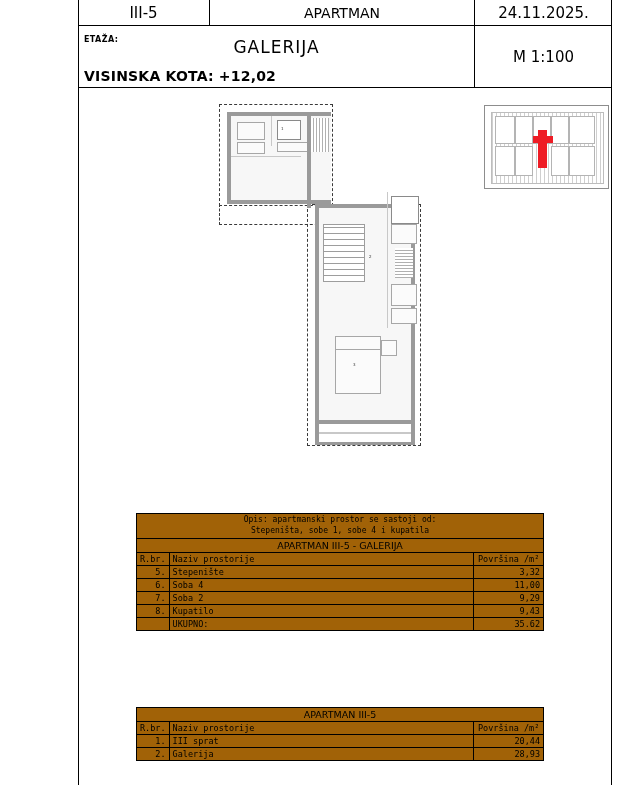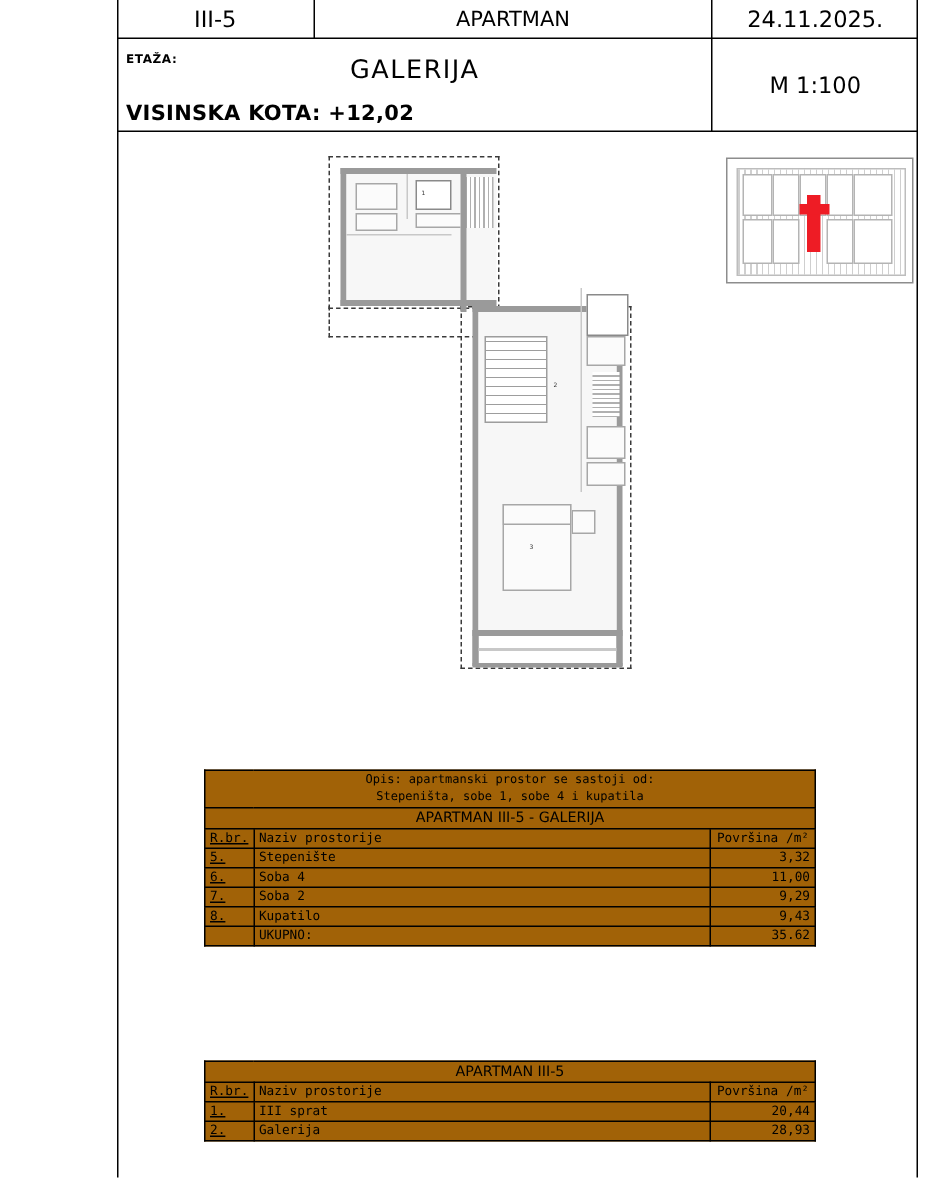--- a/index.html
+++ b/index.html
@@ -237,21 +237,21 @@
     text-align: center;
     font-size: 8px;
     line-height: 1.35;
     padding: 3px 4px;
   }
   .t-title {
     text-align: center;
     font-family: "DejaVu Sans", sans-serif;
     font-size: 9.5px;
   }
-  .c-rbr { width: 26px; text-align: left; text-decoration: underline; }
+  .c-rbr { width: 26px; text-align: right; }
   .c-name { width: 308px; text-align: left; padding-left: 4px; }
   .c-area { width: 70px; text-align: right; padding-right: 4px; }
   .c-head-area { text-align: center; }
   .table1 { left: 136px; top: 513px; width: 408px; }
   .table2 { left: 136px; top: 707px; width: 408px; }
 </style>
 </head>
 <body>
 
 <div class="page">

